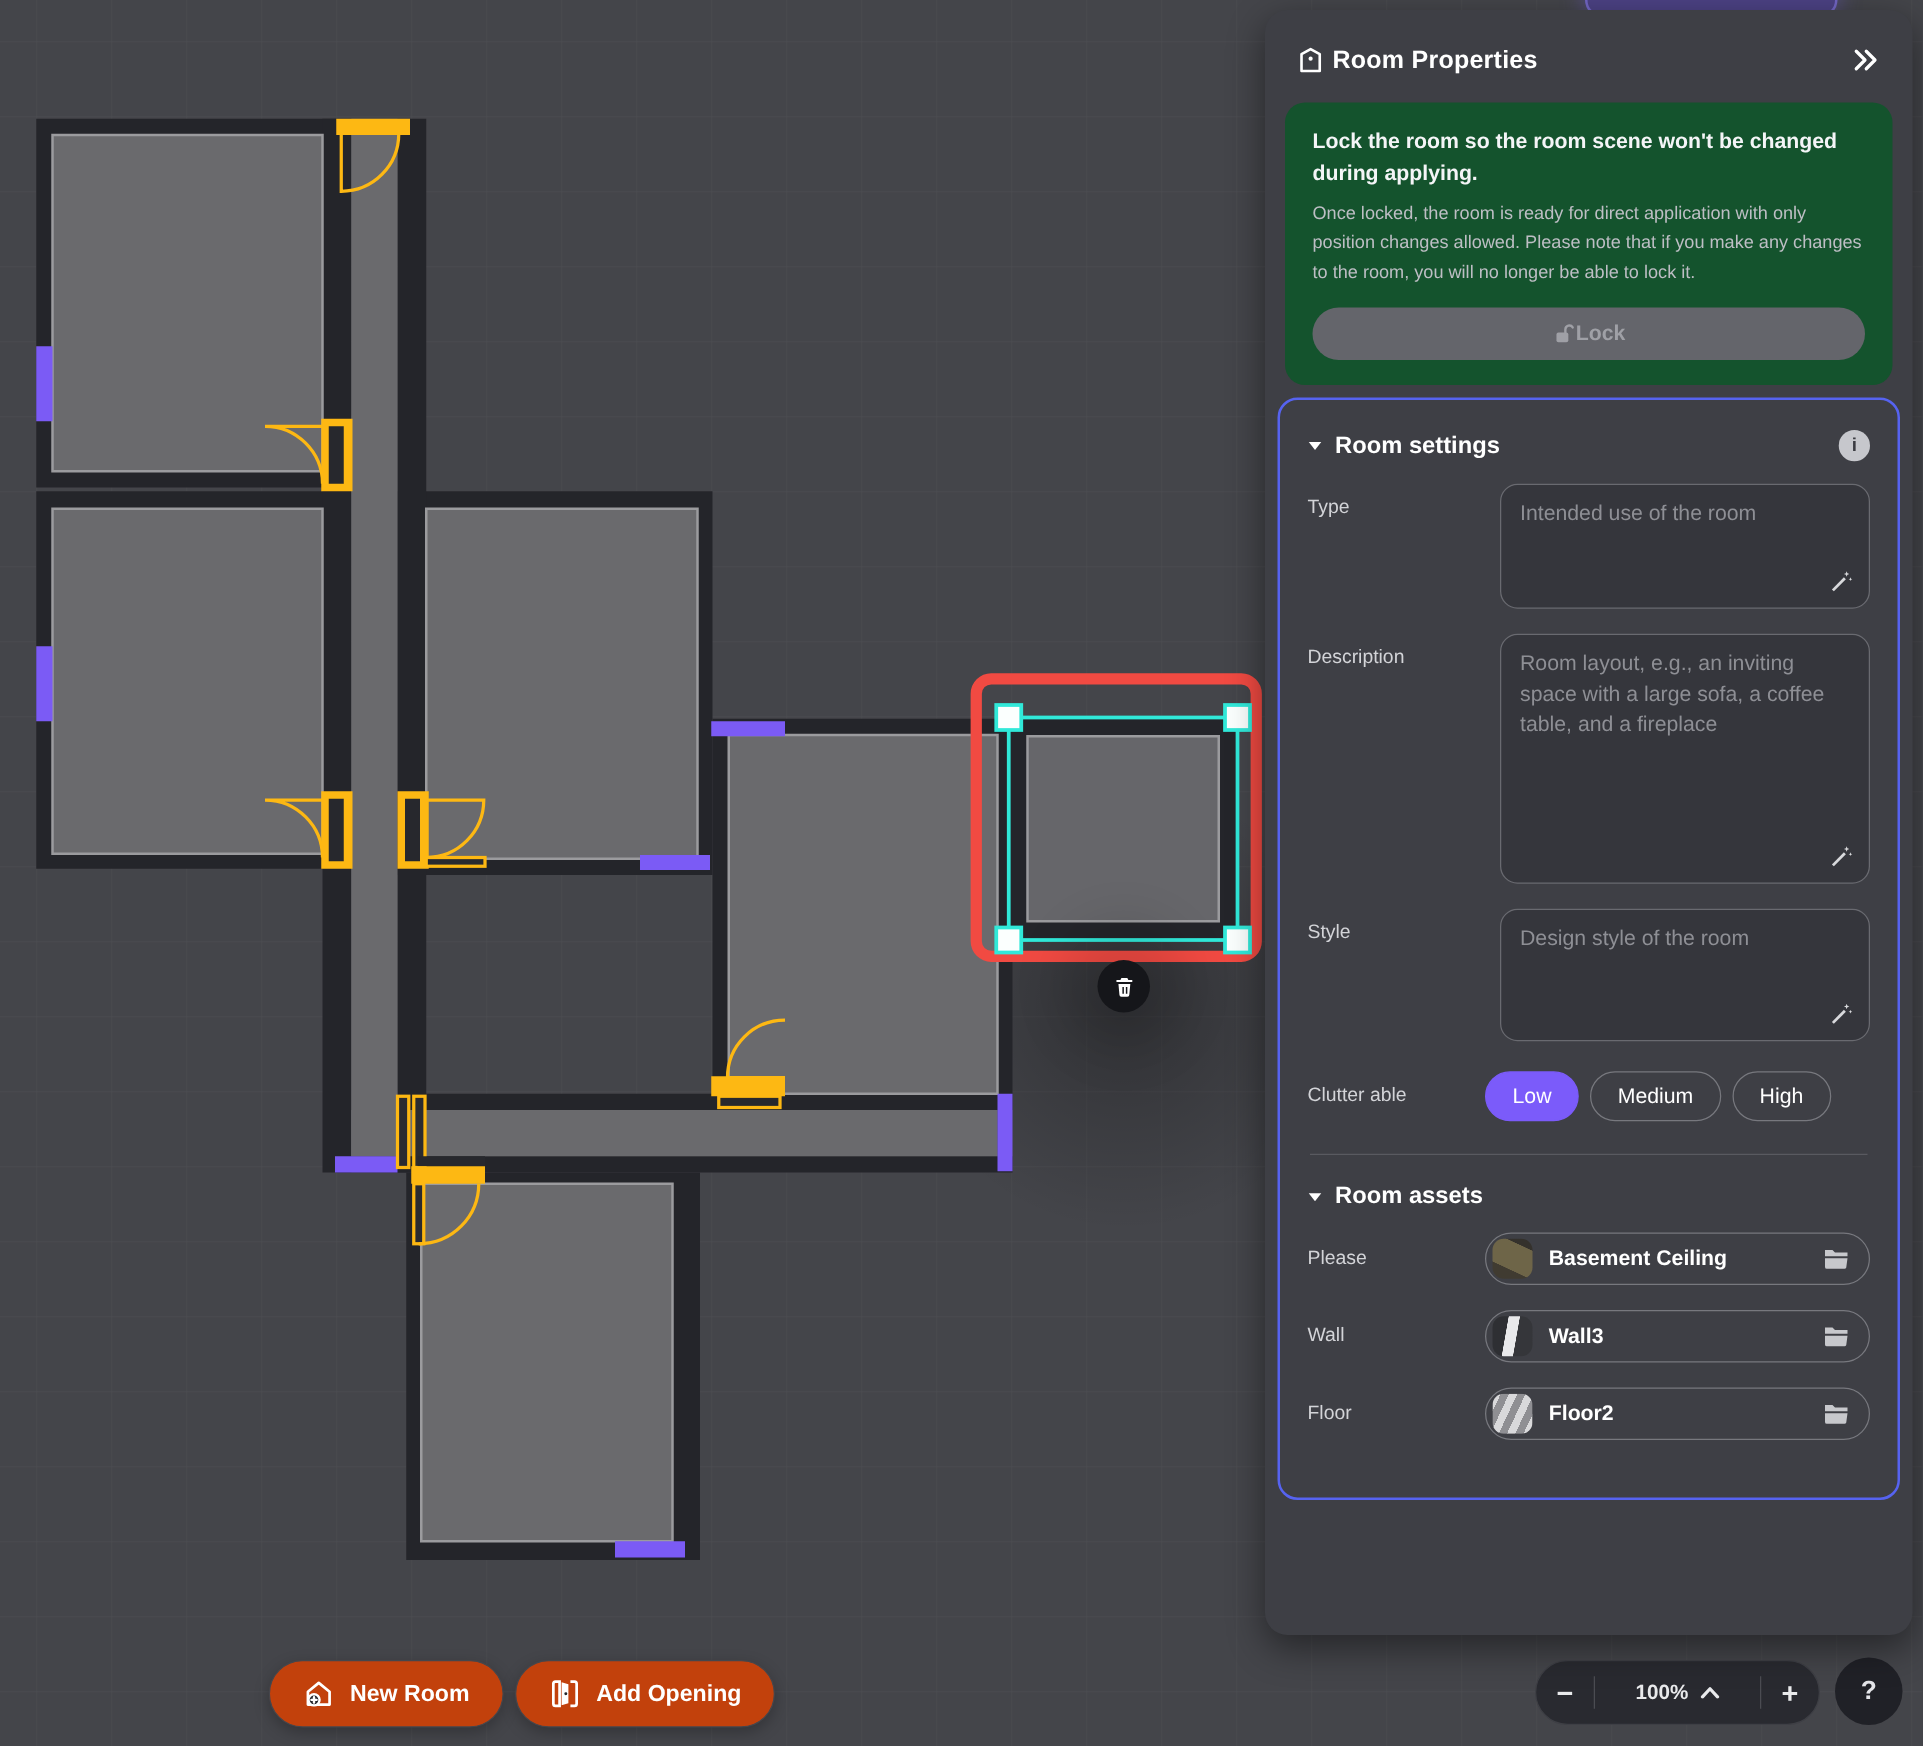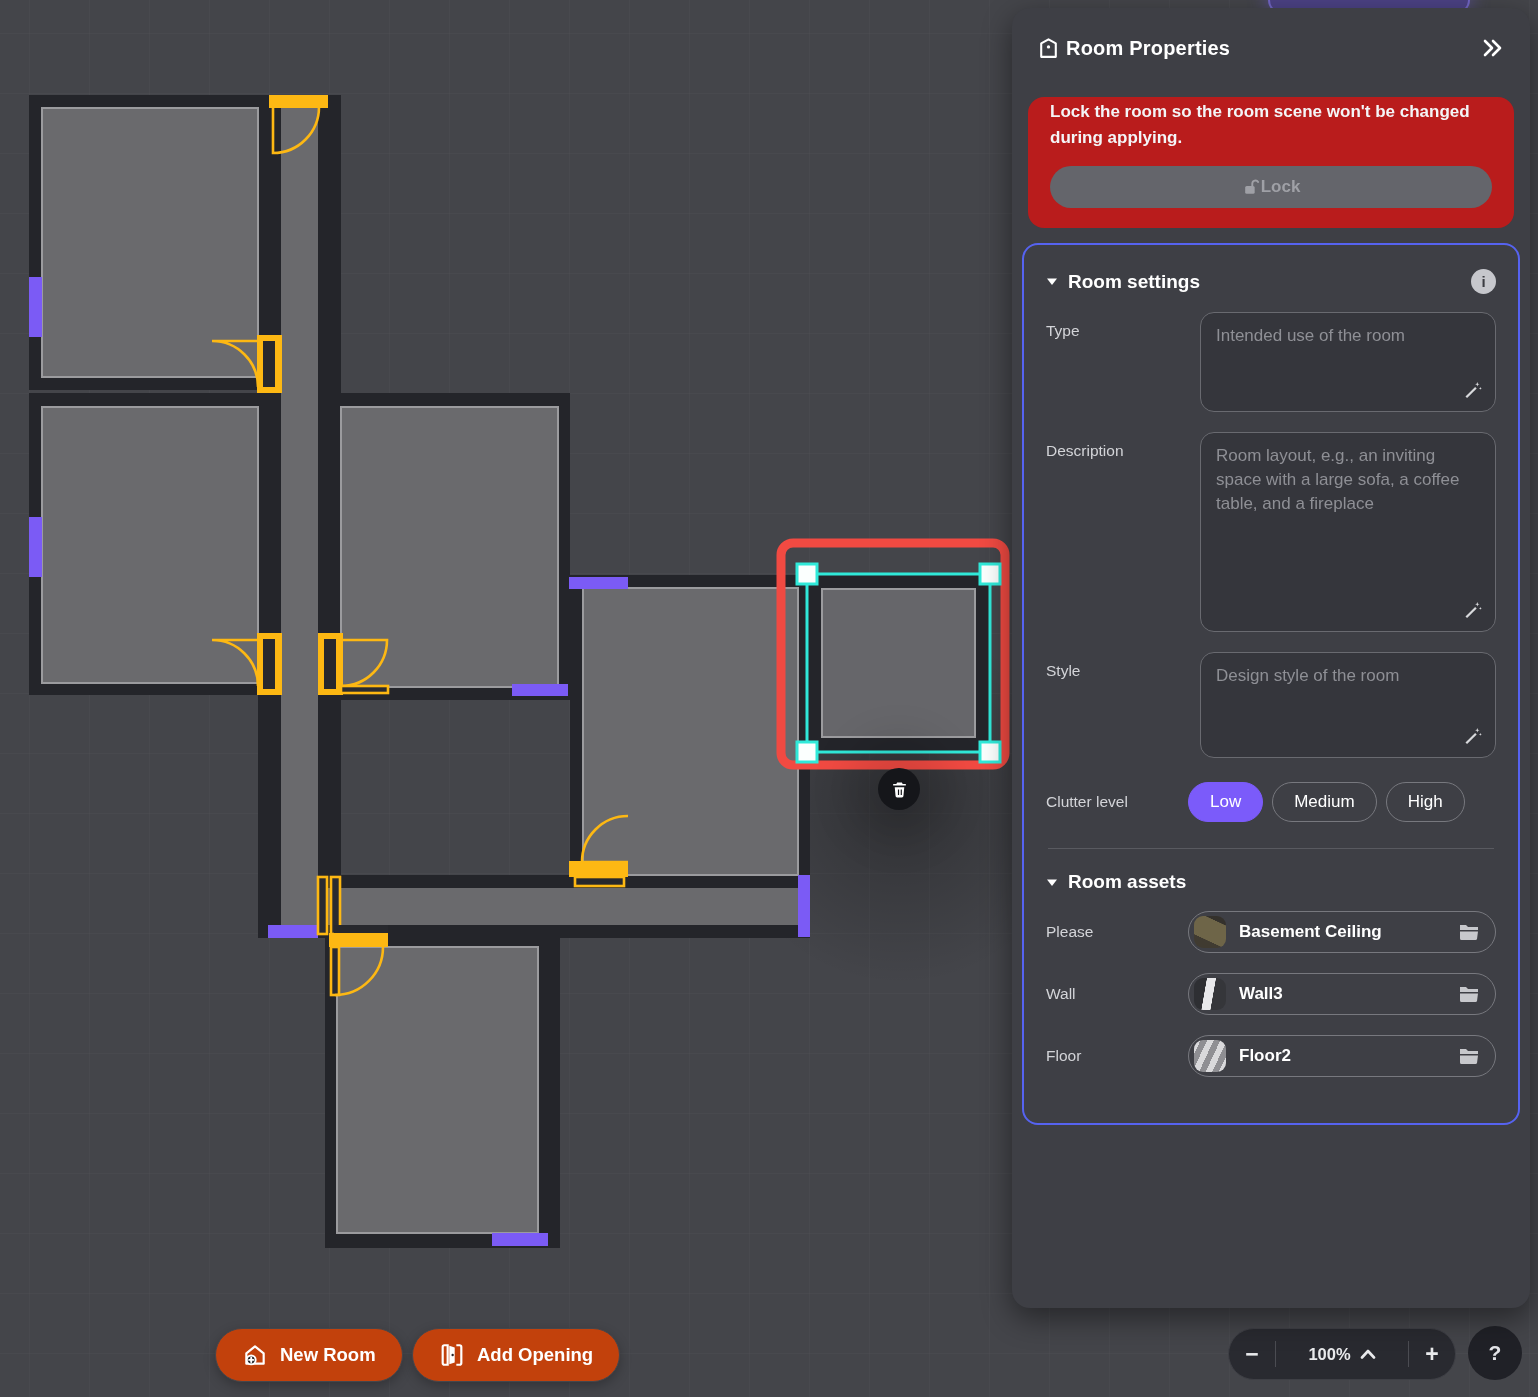--- a/index.html
+++ b/index.html
@@ -23,21 +23,21 @@
   }
   
   .panel{
     position:absolute;left:1012px;top:8px;width:518px;height:1300px;z-index:5;
     background:#3e3f45;border-radius:18px;box-shadow:0 10px 30px rgba(0,0,0,0.45);
     box-sizing:border-box;
   }
   .panel-header{display:flex;align-items:center;gap:5px;padding:24px 22px 18px 24px;}
   .panel-title{font-size:20px;font-weight:700;color:#ffffff;letter-spacing:.2px;}
   .collapse-btn{margin-left:auto;background:none;border:none;padding:4px;cursor:pointer;display:flex;}
-  .lock-card{margin:15px 16px;background:#b91c1c;border-radius:16px;padding:2px 22px 20px;}
+  .lock-card{margin:0 16px;background:#14532d;border-radius:16px;padding:18px 22px 20px;}
   .lock-title{color:#f4f5f7;font-size:17px;font-weight:700;line-height:1.5;margin-bottom:9px;}
   .lock-body{color:#bdbec4;font-size:14.5px;line-height:1.62;}
   .lock-btn{
     margin-top:16px;width:100%;height:42px;border-radius:21px;background:#64656b;border:none;
     color:#9fa0a6;font-size:17px;font-weight:700;font-family:inherit;cursor:pointer;
     display:flex;align-items:center;justify-content:center;
   }
   .settings-box{
     margin:10px 10px 0;border:2px solid #5663f0;border-radius:16px;
     padding:16px 22px 10px;box-sizing:border-box;height:882px;
@@ -231,20 +231,21 @@
     <span class="panel-title">Room Properties</span>
     <button class="collapse-btn">
       <svg width="24" height="24" viewBox="0 0 24 24">
         <path d="M5 5l7 7-7 7M13 5l7 7-7 7" fill="none" stroke="#ffffff" stroke-width="2.6" stroke-linecap="round" stroke-linejoin="round"></path>
       </svg>
     </button>
   </div>
 
   <div class="lock-card">
     <div class="lock-title">Lock the room so the room scene won't be changed during applying.</div>
+    <div class="lock-body">Once locked, the room is ready for direct application with only position changes allowed. Please note that if you make any changes to the room, you will no longer be able to lock it.</div>
     <button class="lock-btn">
       <svg width="19" height="19" viewBox="0 0 24 24">
         <rect x="4" y="10" width="12" height="10" rx="2" fill="#9fa0a6"></rect>
         <path d="M13 10V7a4 4 0 0 1 7.4-2" fill="none" stroke="#9fa0a6" stroke-width="2.4" stroke-linecap="round"></path>
       </svg>
       <span>Lock</span>
     </button>
   </div>
 
   <div class="settings-box">
@@ -292,21 +293,21 @@
         <span class="wand">
           <svg width="21" height="21" viewBox="0 0 24 24">
             <path d="M4 20 15 9l1.8 1.8L5.8 21.8z" fill="#d8d9dc"></path>
             <path d="M17.5 3.5l.7 1.8 1.8.7-1.8.7-.7 1.8-.7-1.8-1.8-.7 1.8-.7zM21 9l.5 1.2 1.2.5-1.2.5-.5 1.2-.5-1.2-1.2-.5 1.2-.5z" fill="#d8d9dc"></path>
           </svg>
         </span>
       </div>
     </div>
 
     <div class="clutter-row">
-      <div class="field-label">Clutter level</div>
+      <div class="field-label">Clutter able</div>
       <div class="clutter-opts">
         <button class="clutter-btn selected">Low</button>
         <button class="clutter-btn">Medium</button>
         <button class="clutter-btn">High</button>
       </div>
     </div>
 
     <hr class="sec-divider">
 
     <div class="section-head">

